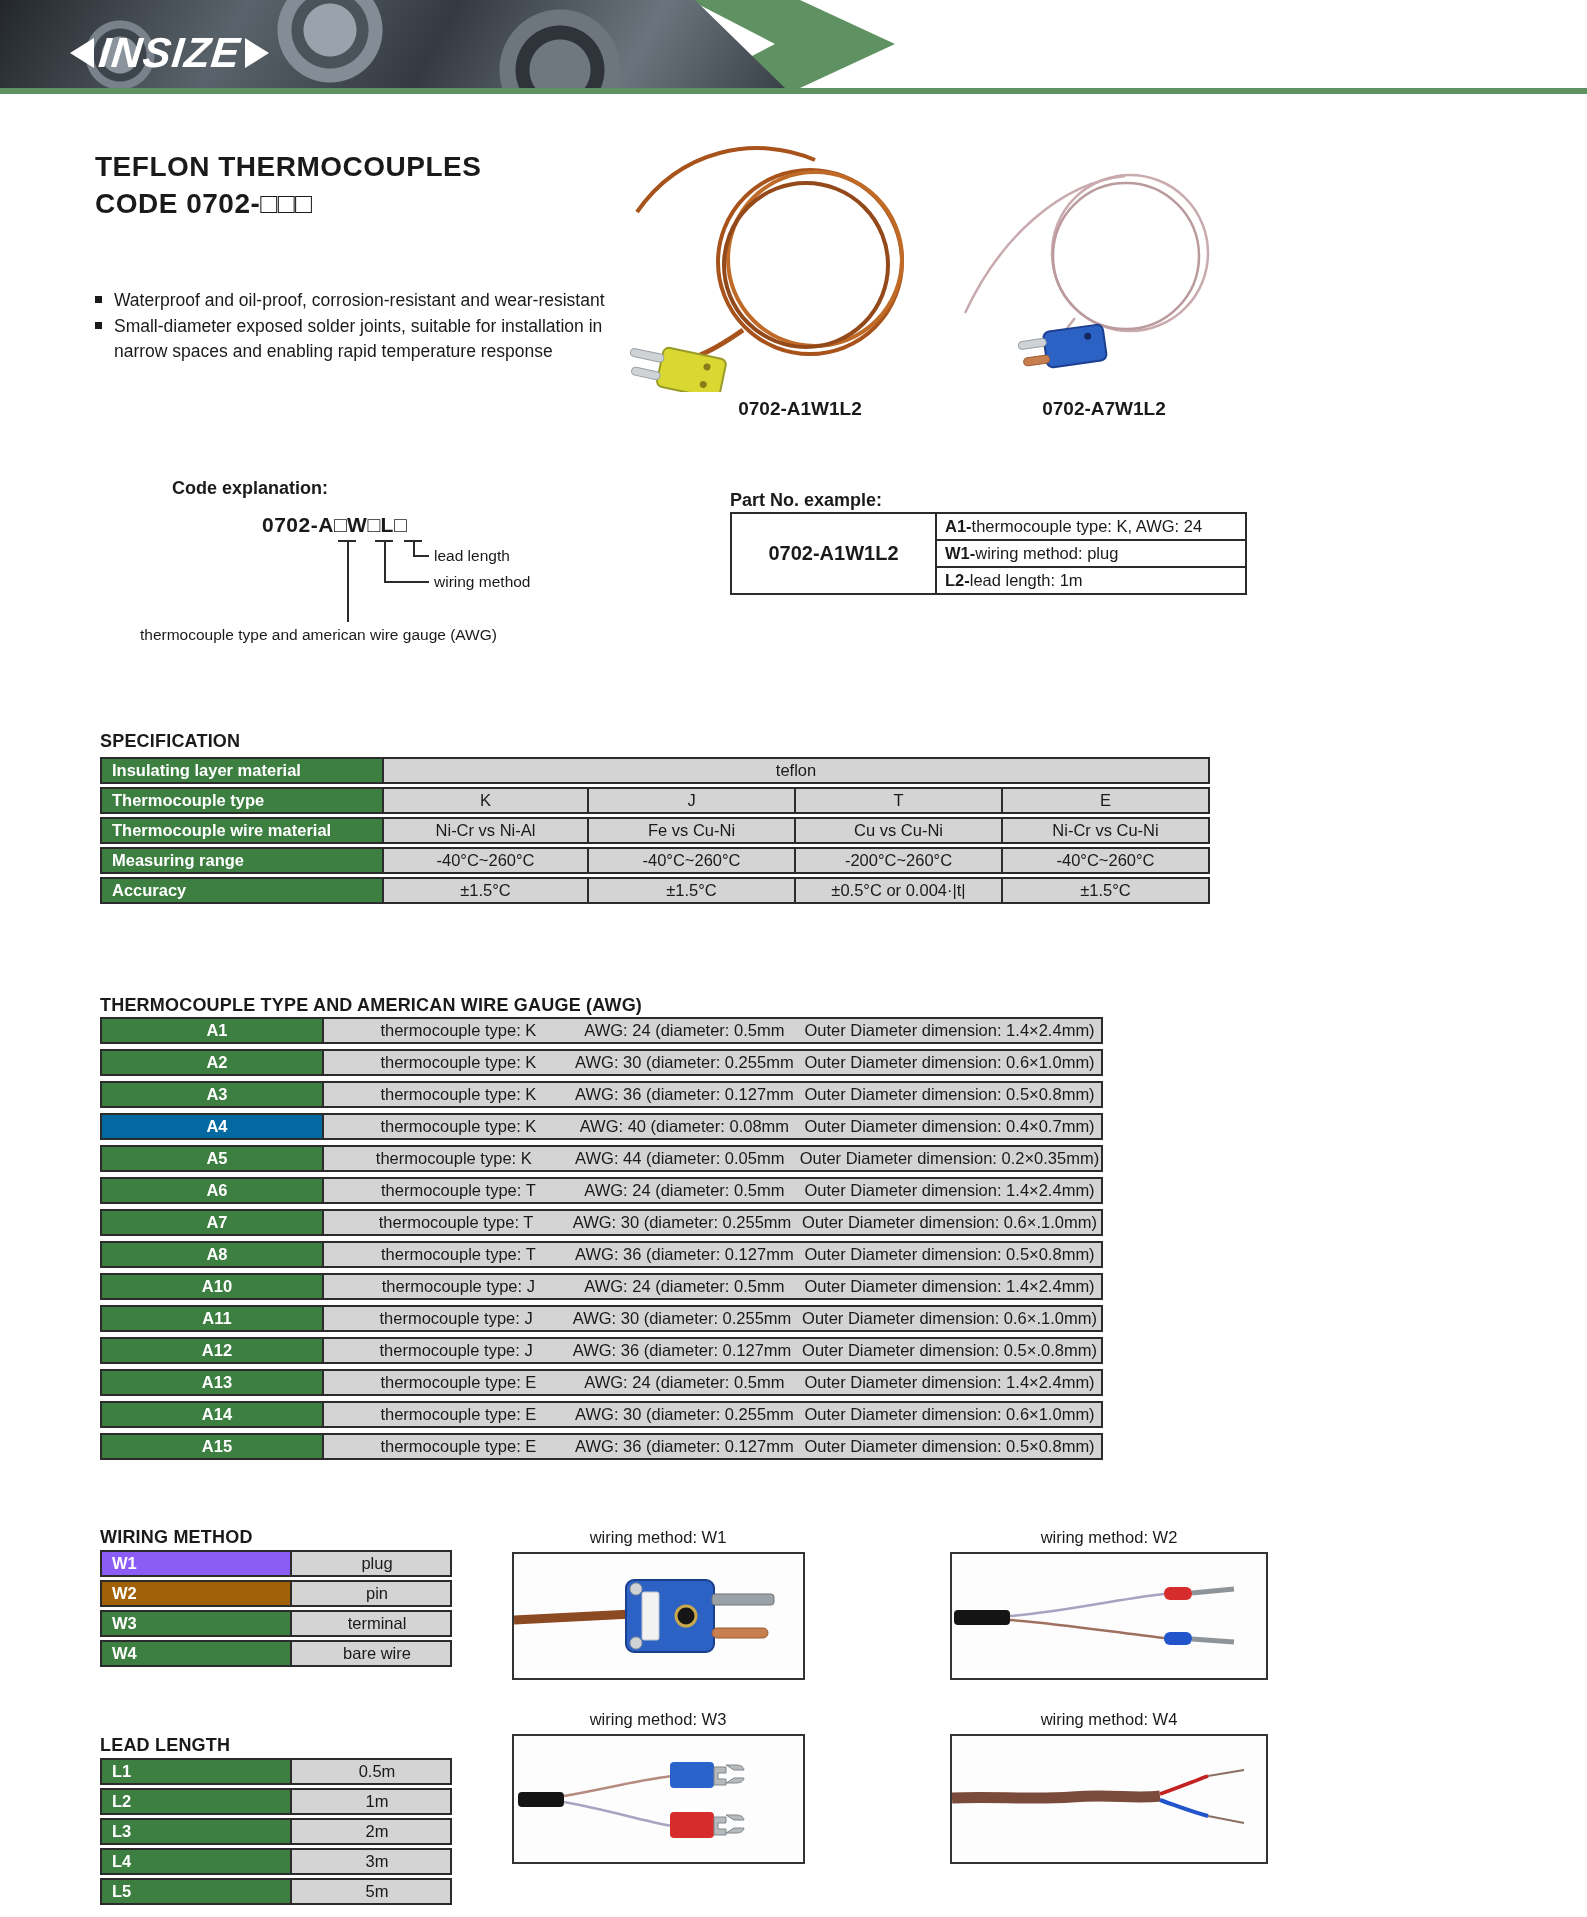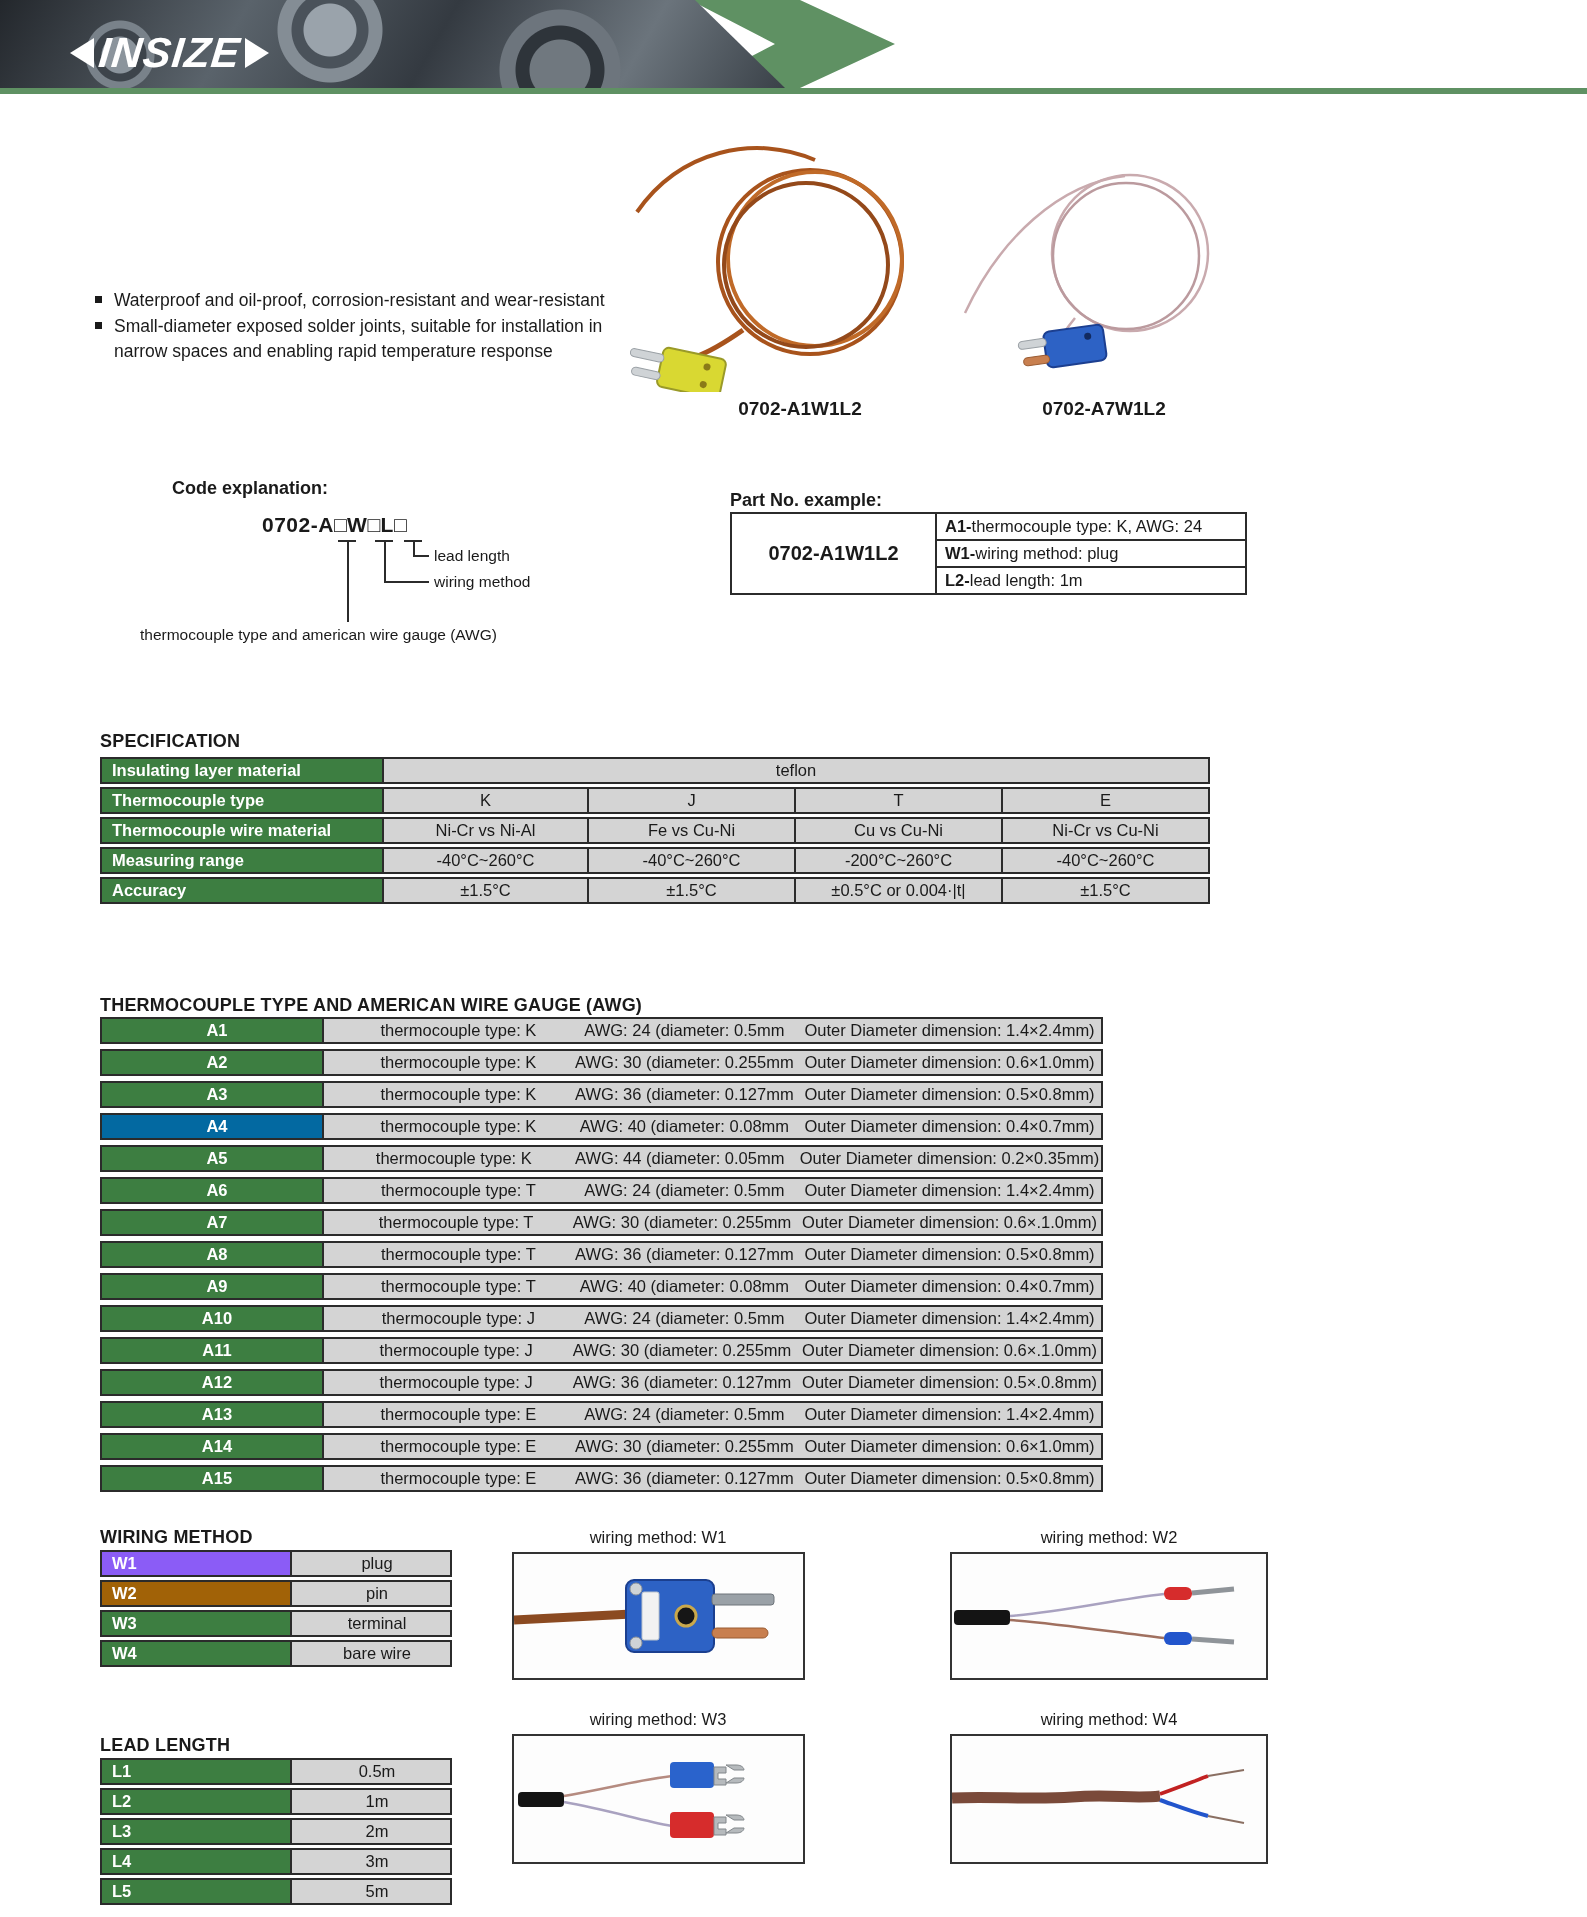--- a/index.html
+++ b/index.html
@@ -82,20 +82,24 @@
     <div class="header-chevron" style="background:#5f9163; clip-path:polygon(18% 0, 62% 0, 100% 50%, 62% 100%, 18% 100%, 52% 50%);"></div>
     <div class="header-photo"></div>
     <div class="header-rule" style="background:#5f9163;"></div>
     <div class="logo">
       <span class="tri tri-l"></span>
       <span class="logo-text">INSIZE</span>
       <span class="tri tri-r"></span>
     </div>
   </header>
 
+  <div class="title-block">
+    <div class="title-line">TEFLON THERMOCOUPLES</div>
+    <div class="title-line">CODE 0702-□□□</div>
+  </div>
 
   <div class="features">
     <div class="feature">
       <span class="bullet-sq"></span>
       <span>Waterproof and oil-proof, corrosion-resistant and wear-resistant</span>
     </div>
     <div class="feature">
       <span class="bullet-sq"></span>
       <span>Small-diameter exposed solder joints, suitable for installation in narrow spaces and enabling rapid temperature response</span>
     </div>
@@ -243,24 +247,20 @@
         </tr>
     <tr>
           <td class="g" style="background:#3d7e41">A7</td>
           <td class="v first"><span class="seg seg-type">thermocouple type: T</span><span class="seg seg-awg">AWG: 30 (diameter: 0.255mm</span><span class="seg">Outer Diameter dimension: 0.6×.1.0mm)</span></td>
         </tr>
     <tr>
           <td class="g" style="background:#3d7e41">A8</td>
           <td class="v first"><span class="seg seg-type">thermocouple type: T</span><span class="seg seg-awg">AWG: 36 (diameter: 0.127mm</span><span class="seg">Outer Diameter dimension: 0.5×0.8mm)</span></td>
         </tr>
     <tr>
-          <td class="g" style="background:#3d7e41">A9</td>
-          <td class="v first"><span class="seg seg-type">thermocouple type: T</span><span class="seg seg-awg">AWG: 40 (diameter: 0.08mm</span><span class="seg">Outer Diameter dimension: 0.4×0.7mm)</span></td>
-        </tr>
-    <tr>
           <td class="g" style="background:#3d7e41">A10</td>
           <td class="v first"><span class="seg seg-type">thermocouple type: J</span><span class="seg seg-awg">AWG: 24 (diameter: 0.5mm</span><span class="seg">Outer Diameter dimension: 1.4×2.4mm)</span></td>
         </tr>
     <tr>
           <td class="g" style="background:#3d7e41">A11</td>
           <td class="v first"><span class="seg seg-type">thermocouple type: J</span><span class="seg seg-awg">AWG: 30 (diameter: 0.255mm</span><span class="seg">Outer Diameter dimension: 0.6×.1.0mm)</span></td>
         </tr>
     <tr>
           <td class="g" style="background:#3d7e41">A12</td>
           <td class="v first"><span class="seg seg-type">thermocouple type: J</span><span class="seg seg-awg">AWG: 36 (diameter: 0.127mm</span><span class="seg">Outer Diameter dimension: 0.5×.0.8mm)</span></td>

